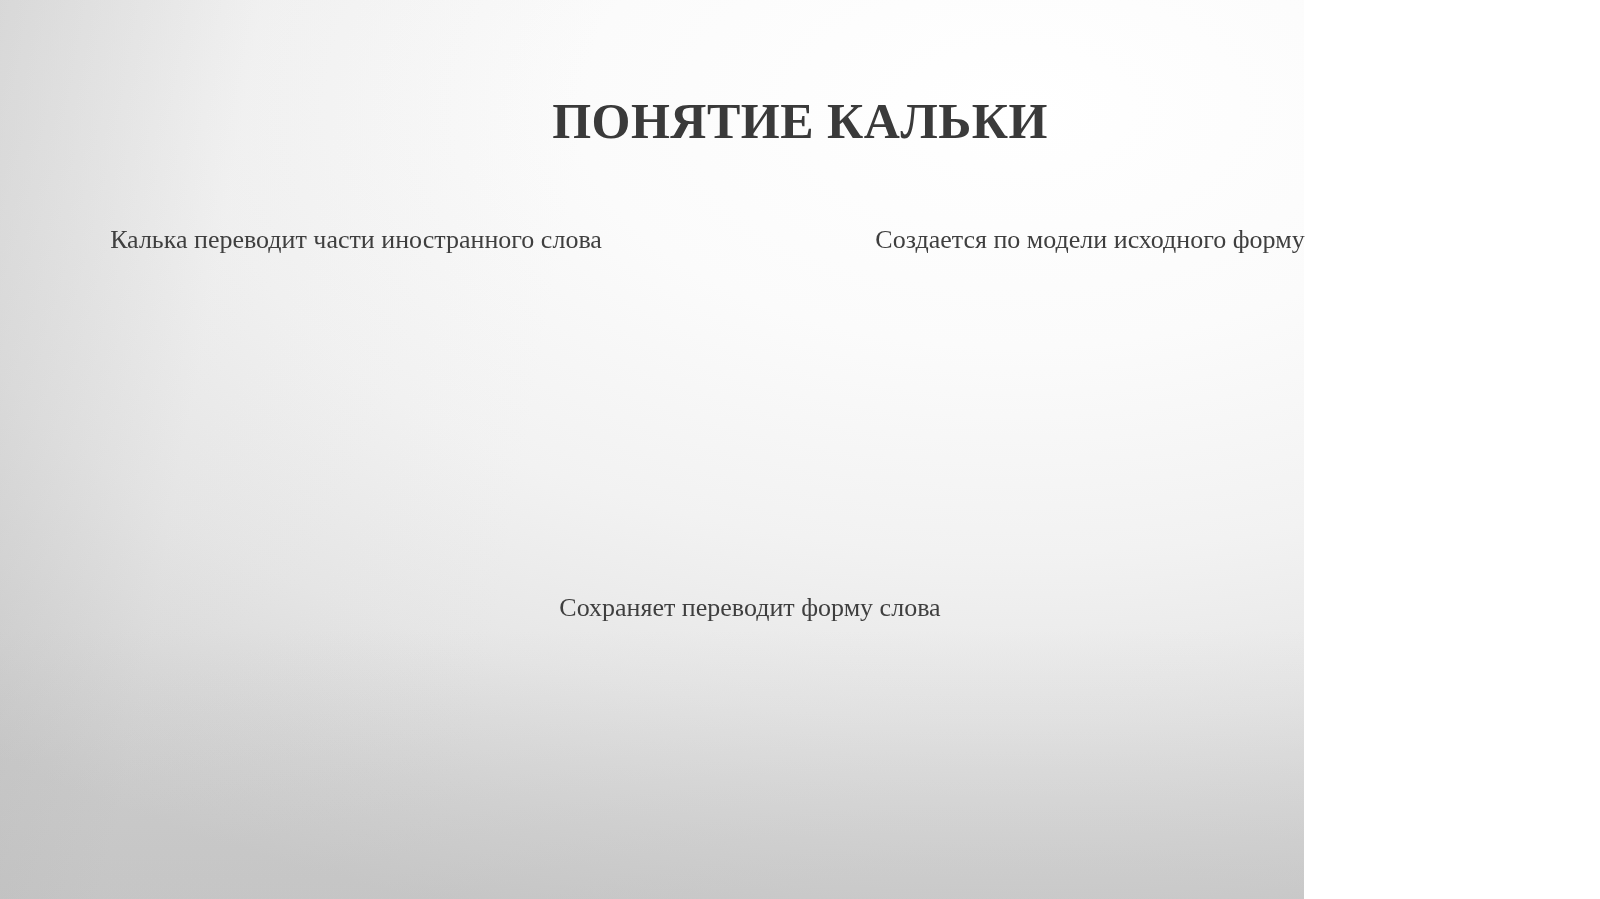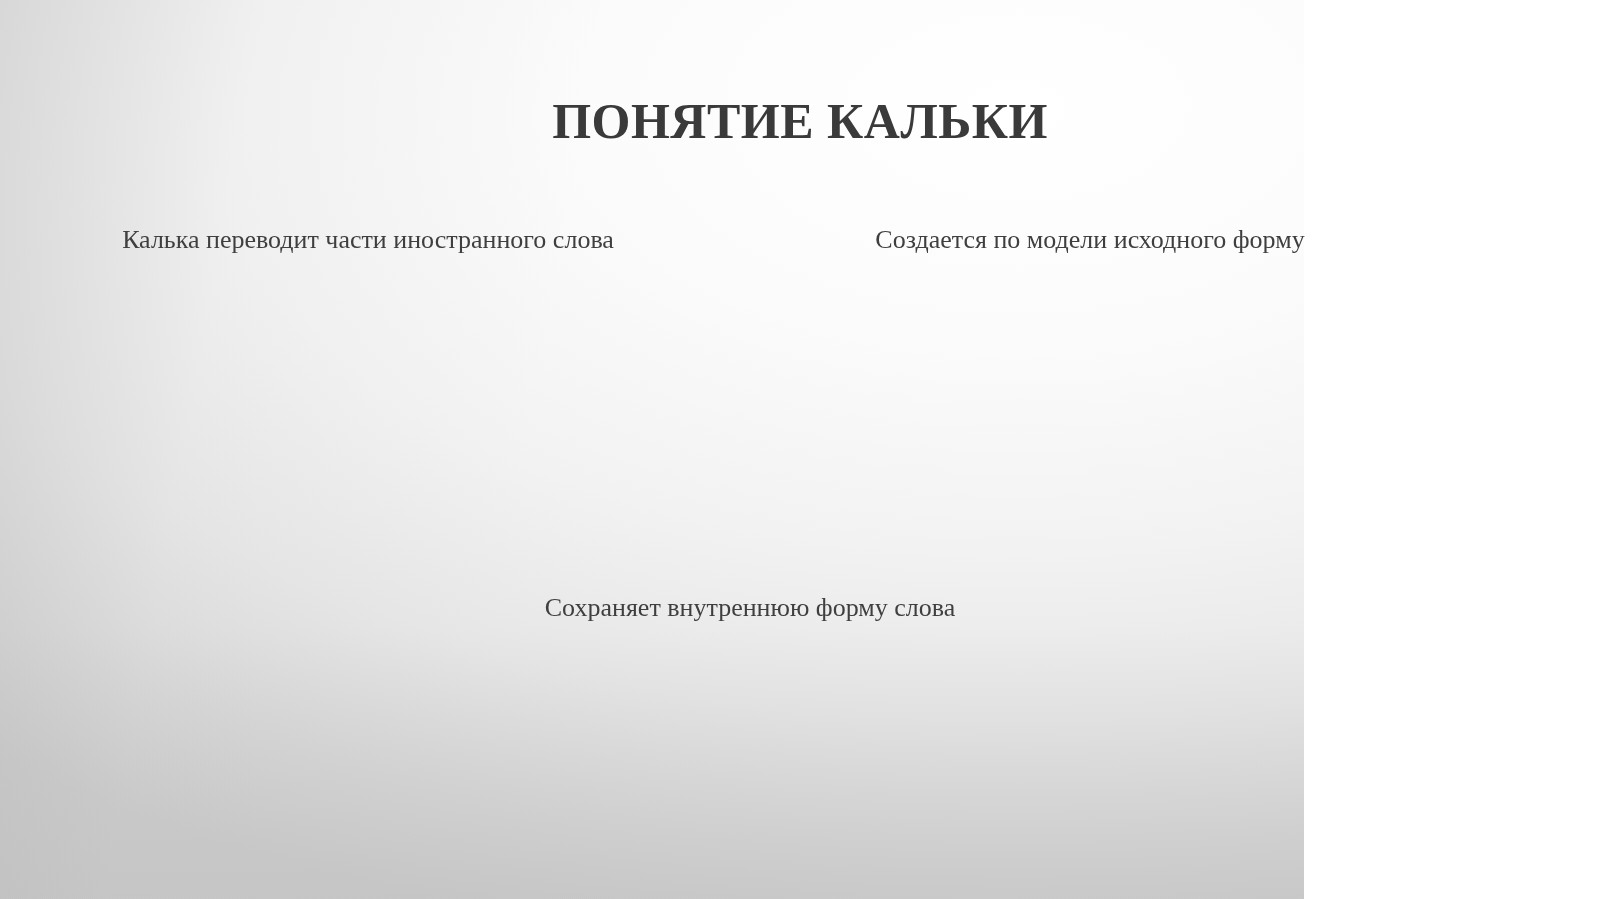--- a/index.html
+++ b/index.html
@@ -61,21 +61,21 @@
 
   .node {
     position: absolute;
     color: #3f3f3f;
     font-size: 26px;
     line-height: 1.35;
     text-align: center;
   }
 
   .node-left {
-    left: 108px;
+    left: 96px;
     top: 22px;
     width: 520px;
   }
 
   .node-right {
     left: 800px;
     top: 22px;
     width: 580px;
   }
 
@@ -91,16 +91,16 @@
 <div class="slide">
 
   <h1 class="slide-title">ПОНЯТИЕ КАЛЬКИ</h1>
 
   <div class="diagram">
 
     <div class="node node-left">Калька переводит части иностранного слова</div>
 
     <div class="node node-right">Создается по модели исходного форму</div>
 
-    <div class="node node-bottom">Сохраняет внутреннюю форму слова</div>
+    <div class="node node-bottom">Сохраняет переводит форму слова</div>
 
   </div>
 </div>
 
 </body></html>

